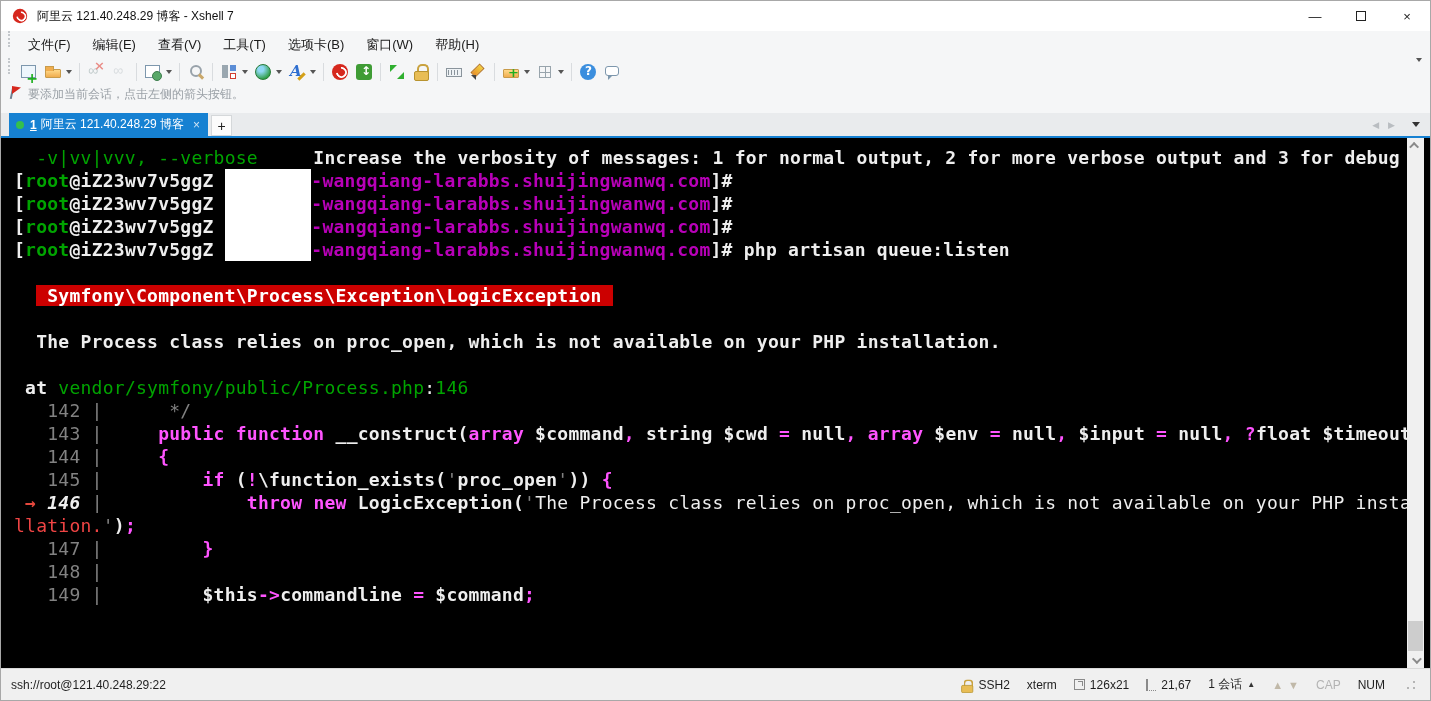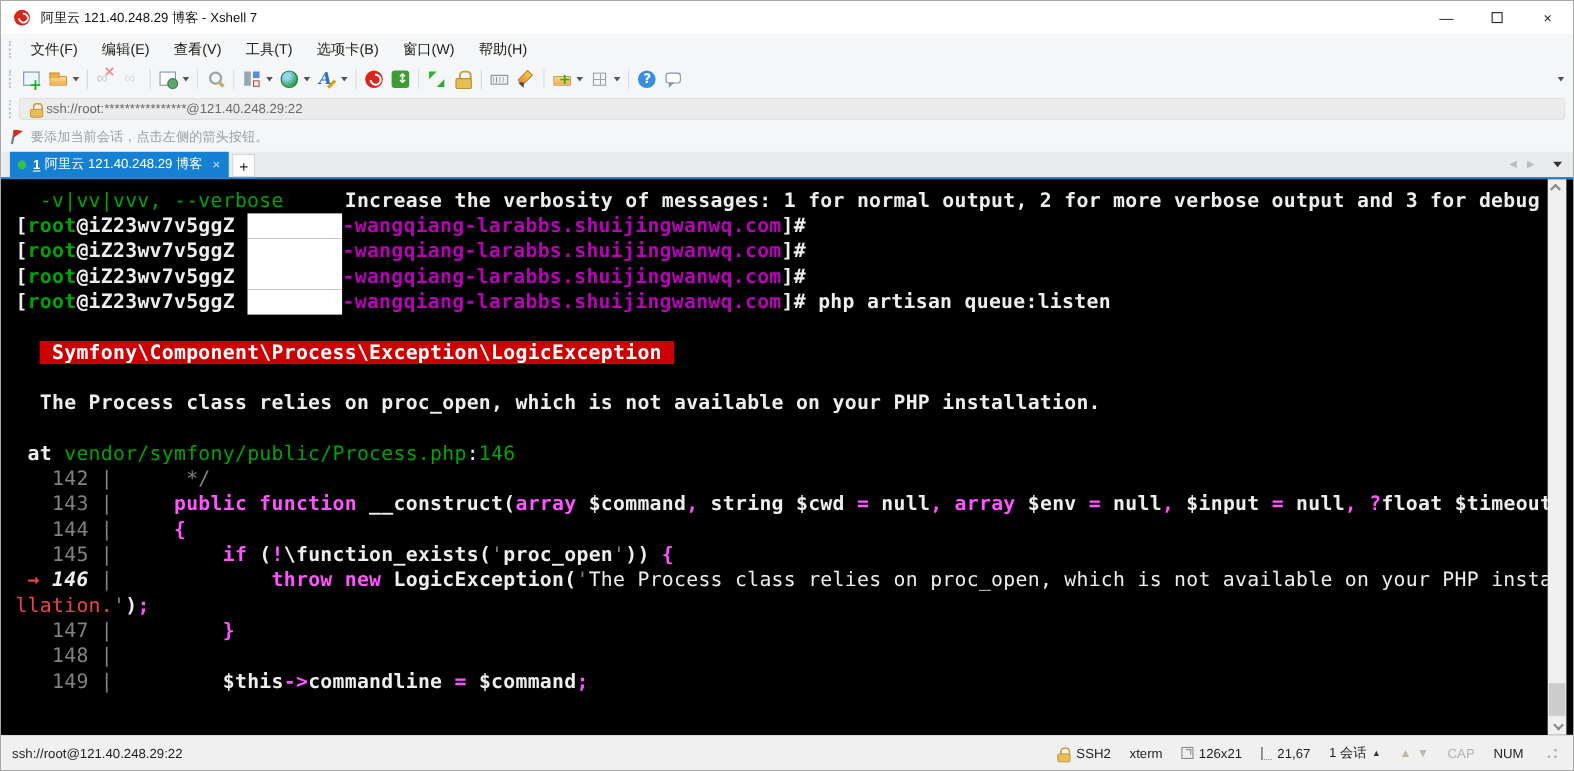--- a/index.html
+++ b/index.html
@@ -8,21 +8,21 @@
   .window { width:1431px; height:701px; display:flex; flex-direction:column; background:#fff; border:1px solid #a8a8a8; overflow:hidden; }
 
   
   .titlebar { height:30px; background:#ffffff; display:flex; align-items:center; flex:0 0 auto; }
   .titlebar .app-title { font-size:12px; color:#111; margin-left:8px; }
   .win-btns { margin-left:auto; display:flex; height:100%; }
   .win-btn { width:46px; height:100%; display:flex; align-items:center; justify-content:center; font-size:13px; color:#222; }
   .maxi-box { width:10px; height:10px; border:1px solid #222; }
 
   
-  .menubar, .toolbar, .addr-row, .info-row { background:#f5f6f7; display:flex; align-items:center; flex:0 0 auto; }
+  .menubar, .toolbar, .addr-row, .info-row { background:#f5f6f7; display:flex; flex:0 0 auto; }
   .menubar { height:27px; }
   .menu-item { font-size:13px; color:#1a1a1a; padding:0 11px; line-height:27px; }
   .grip { width:3px; height:16px; border-left:2px dotted #c3c7cb; margin:0 6px 0 7px; }
   .toolbar { height:28px; }
   #toolbar-icons { display:flex; align-items:center; }
   .tbtn { display:flex; align-items:center; padding:2px 3px; }
   .tsep { width:1px; height:18px; background:#d9dcdf; margin:0 4px; }
   .caret { width:0; height:0; border-left:3px solid transparent; border-right:3px solid transparent; border-top:4px solid #555; margin-left:4px; }
   .toolbar-overflow { margin-left:auto; margin-right:8px; }
   .addr-row { height:25px; }
@@ -224,27 +224,20 @@
         <div class="tbtn">
           <div class="ic ic-help"></div>
         </div>
         <div class="tbtn">
           <div class="ic ic-chat"></div>
         </div>
       </div>
     <div class="caret toolbar-overflow"></div>
   </div>
 
-  <div class="addr-row">
-    <div class="grip"></div>
-    <div class="addr-field">
-      <span class="mini-lock"></span>
-      <span>ssh://root:****************@121.40.248.29:22</span>
-    </div>
-  </div>
 
   <div class="info-row">
     <span class="flag"></span>
     <span class="info-text">要添加当前会话，点击左侧的箭头按钮。</span>
   </div>
 
   <div class="tabbar">
     <div class="tab-active">
       <span class="tab-dot"></span>
       <span class="tab-num">1</span>

